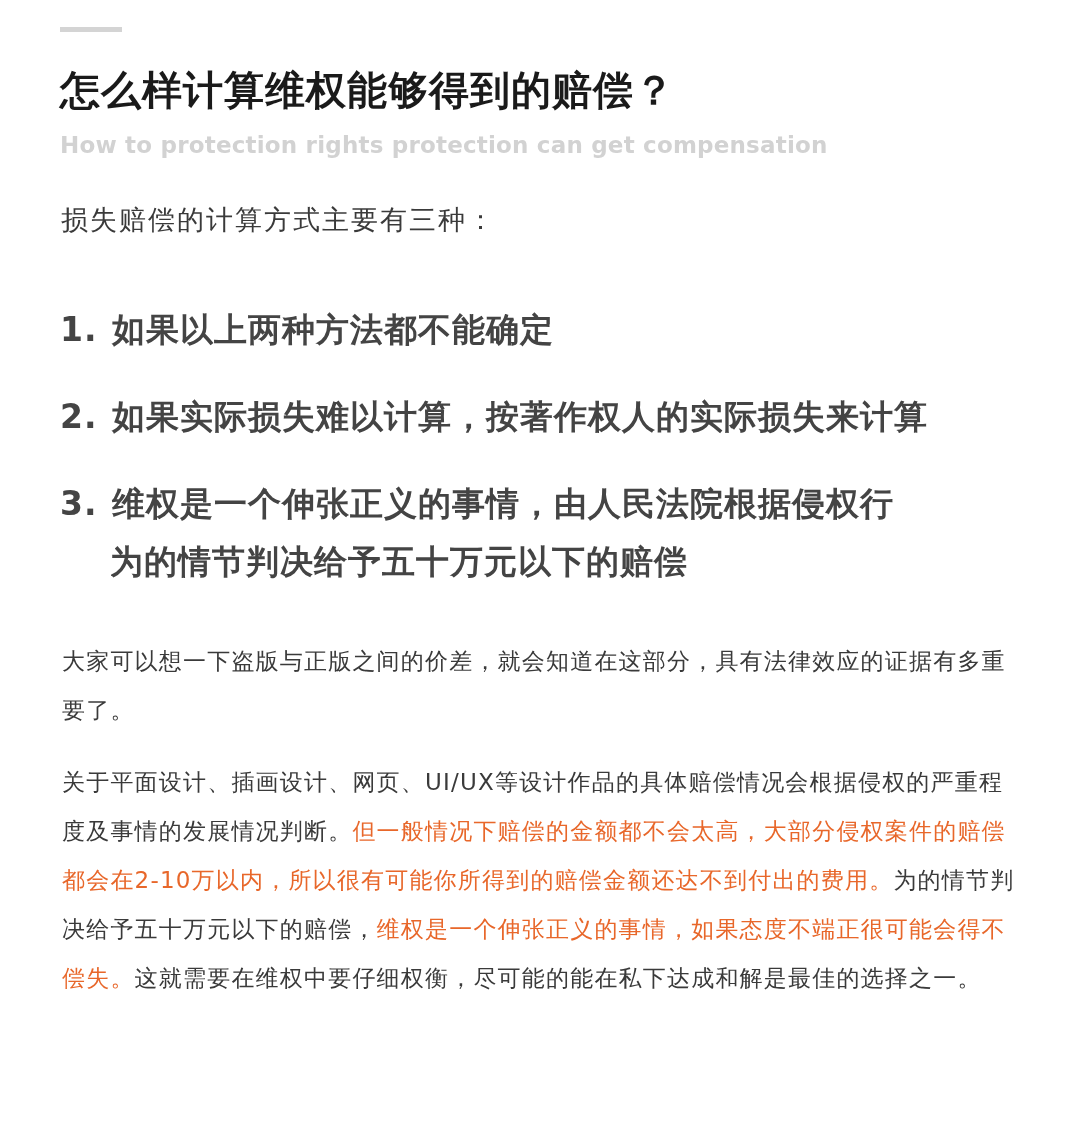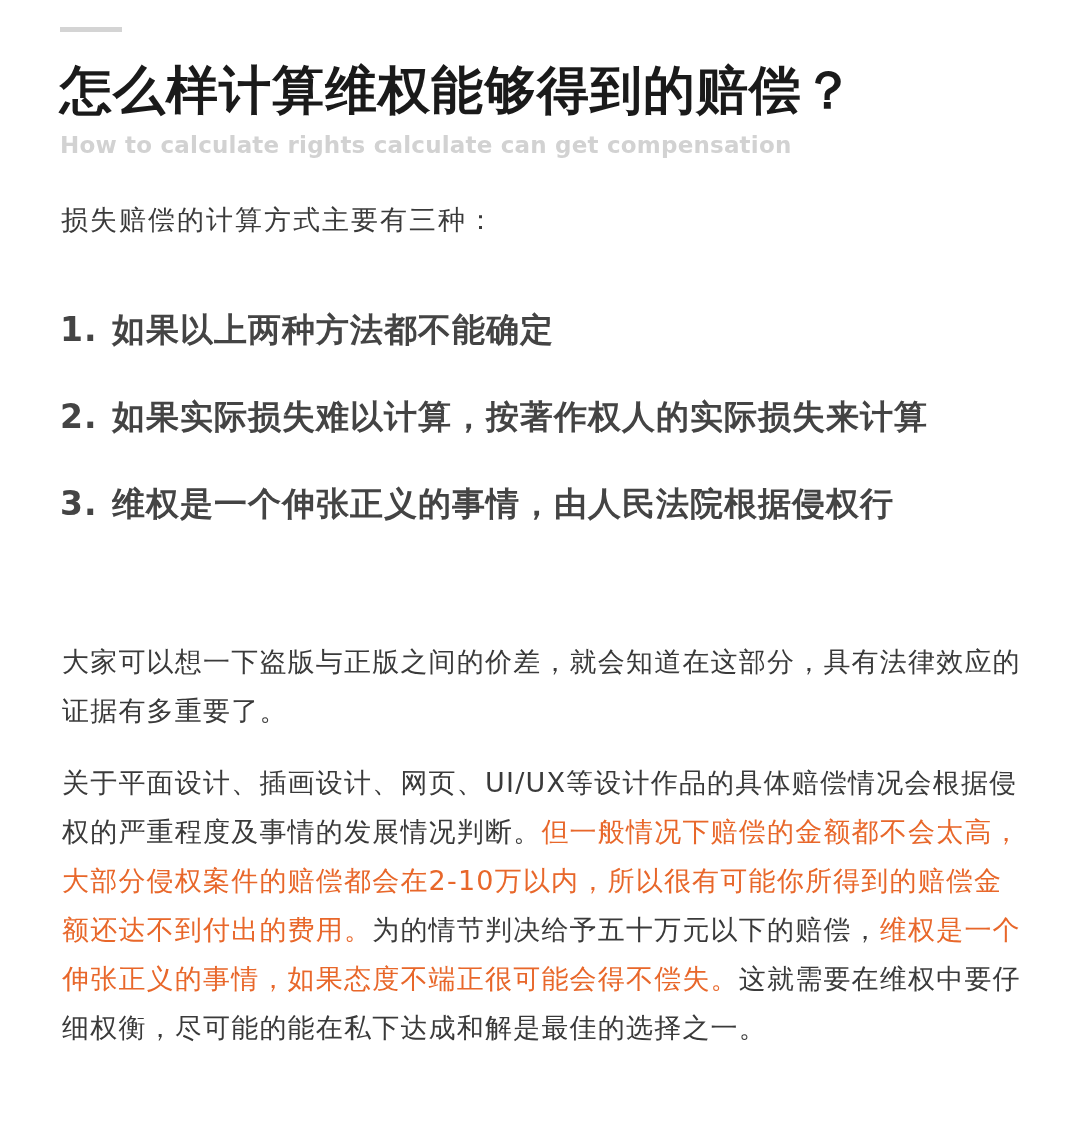--- a/index.html
+++ b/index.html
@@ -20,21 +20,21 @@
       left: 60px;
       top: 27px;
       width: 62px;
       height: 5px;
       background: #d4d4d4;
     }
     .title {
       position: absolute;
       left: 60px;
       top: 62px;
-      font-size: 52px;
+      font-size: 40px;
       font-weight: 900;
       color: #1a1a1a;
       letter-spacing: 1px;
       white-space: nowrap;
       line-height: 56px;
     }
     .subtitle {
       position: absolute;
       left: 60px;
       top: 128px;
@@ -76,51 +76,52 @@
       display: block;
       padding-left: 50px;
     }
     .m1 { top: 294px; }
     .m2 { top: 381px; }
     .m3 { top: 468px; }
     .para {
       position: absolute;
       left: 62px;
       width: 960px;
-      font-size: 27px;
+      font-size: 23px;
       color: #3a3a3a;
       line-height: 49px;
       letter-spacing: 1.2px;
     }
     .p1 { top: 637px; }
     .p2 { top: 758px; }
     .hl {
       color: #e8672a;
     }
   </style>
 </head>
 <body>
 
 <div class="accent-bar"></div>
 
 <h1 class="title" style="margin:0;">怎么样计算维权能够得到的赔偿？</h1>
 
-<div class="subtitle">How to calculate rights calculate can get compensation</div>
+<div class="subtitle">How to protection rights protection can get compensation</div>
 
 <div class="intro">损失赔偿的计算方式主要有三种：</div>
 
 <div class="method m1">
   <span class="num">1.</span><span class="text">如果以上两种方法都不能确定</span>
 </div>
 
 <div class="method m2">
   <span class="num">2.</span><span class="text">如果实际损失难以计算，按著作权人的实际损失来计算</span>
 </div>
 
 <div class="method m3">
   <span class="num">3.</span><span class="text">维权是一个伸张正义的事情，由人民法院根据侵权行</span>
+  <span class="indent" style="margin-top:-14px;">为的情节判决给予五十万元以下的赔偿</span>
 </div>
 
 <p class="para p1" style="margin:0;">大家可以想一下盗版与正版之间的价差，就会知道在这部分，具有法律效应的证据有多重要了。</p>
 
 <p class="para p2" style="margin:0;">
   <span>关于平面设计、插画设计、网页、UI/UX等设计作品的具体赔偿情况会根据侵权的严重程度及事情的发展情况判断。</span><span class="hl">但一般情况下赔偿的金额都不会太高，大部分侵权案件的赔偿都会在2-10万以内，所以很有可能你所得到的赔偿金额还达不到付出的费用。</span><span>为的情节判决给予五十万元以下的赔偿，</span><span class="hl">维权是一个伸张正义的事情，如果态度不端正很可能会得不偿失。</span><span>这就需要在维权中要仔细权衡，尽可能的能在私下达成和解是最佳的选择之一。</span>
 </p>
 
 </body></html>

